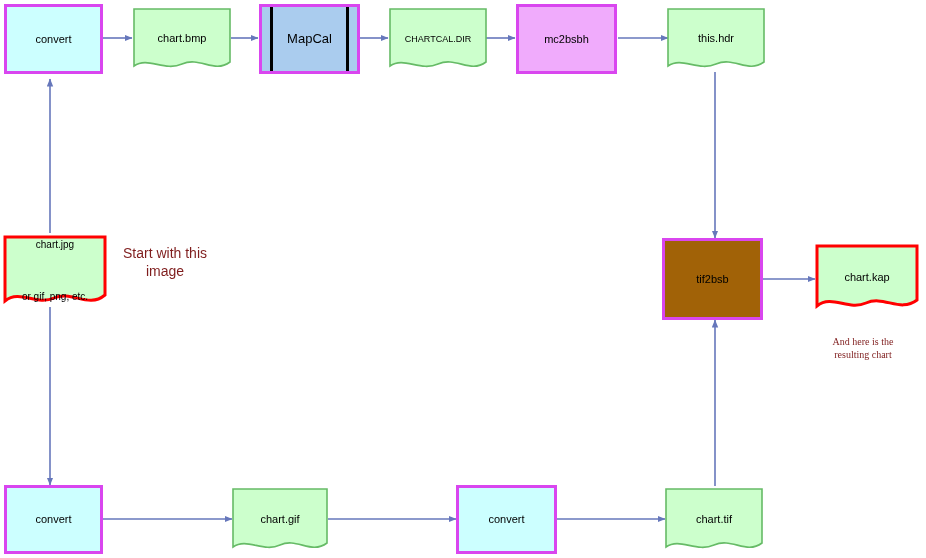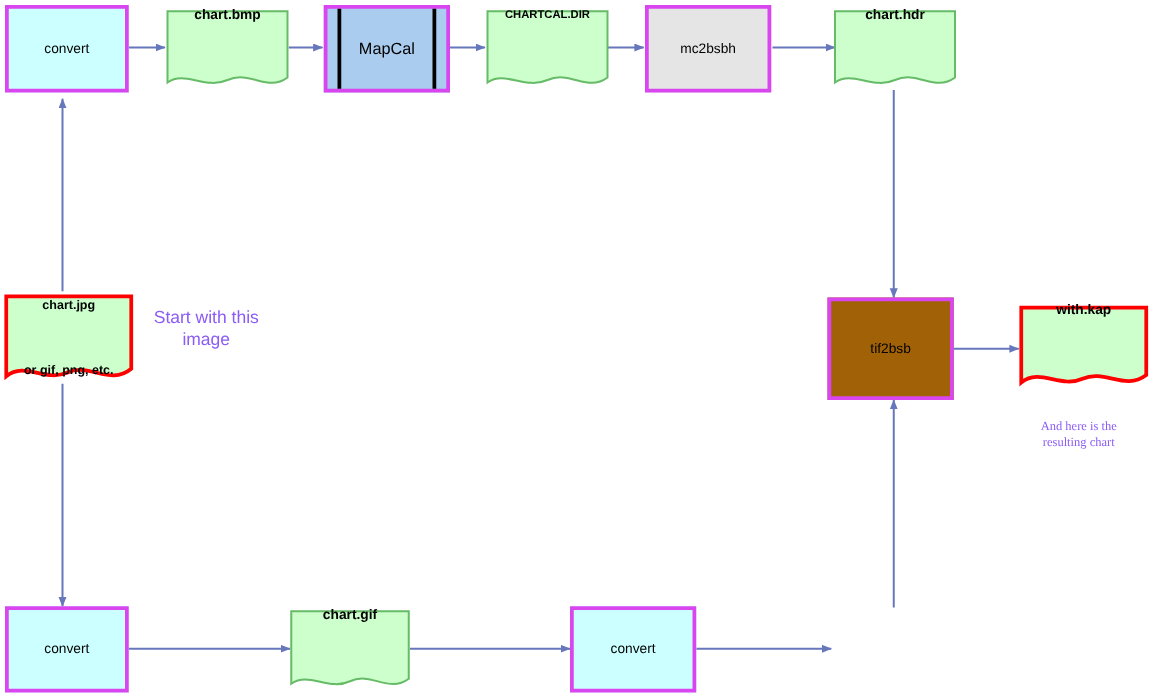--- a/index.html
+++ b/index.html
@@ -46,30 +46,30 @@
     left: 0;
     top: 0;
   }
   .doc-label {
     position: absolute;
     left: 0;
     top: 0;
     width: 100%;
     height: 100%;
     display: flex;
+    align-items: center;
     justify-content: center;
     text-align: center;
     line-height: 1.2;
     color: #000000;
-    font-weight: bold;
   }
   .note {
     position: absolute;
     text-align: center;
-    color: #8b5cf6;
+    color: #7f1d1d;
     line-height: 1.25;
   }
   .mapcal-inner {
     position: absolute;
     box-sizing: border-box;
   }
 </style>
 </head>
 <body>
 
@@ -132,30 +132,30 @@
 
   <div class="doc-wrap" style="left:388px; top:6px; width:100px; height:66px;">
     <svg width="100" height="66" viewBox="0 0 100 66">
       <path d="M2,3 L98,3 L98,56 C82,68 68,50 50,58 C32,66 16,50 2,60 Z" fill="#ccffcc" stroke="#66bb66" stroke-width="1.6"></path>
     </svg>
     <div class="doc-label" style="font-size:9px;">
       <span>CHARTCAL.DIR</span>
     </div>
   </div>
 
-  <div class="node rect" style="left:516px; top:4px; width:101px; height:70px; background:#e5e5e5; font-size:11px;">
+  <div class="node rect" style="left:516px; top:4px; width:101px; height:70px; background:#f0abfc; font-size:11px;">
     <span>mc2bsbh</span>
   </div>
 
   <div class="doc-wrap" style="left:666px; top:6px; width:100px; height:66px;">
     <svg width="100" height="66" viewBox="0 0 100 66">
       <path d="M2,3 L98,3 L98,56 C82,68 68,50 50,58 C32,66 16,50 2,60 Z" fill="#ccffcc" stroke="#66bb66" stroke-width="1.6"></path>
     </svg>
     <div class="doc-label" style="font-size:11px;">
-      <span>chart.hdr</span>
+      <span>this.hdr</span>
     </div>
   </div>
 
   <div class="doc-wrap" style="left:2px; top:233px; width:106px; height:76px;">
     <svg width="106" height="76" viewBox="0 0 106 76">
       <path d="M3,4 L103,4 L103,62 C86,76 70,57 52,65 C34,73 18,56 3,68 Z" fill="#ccffcc" stroke="#ff0000" stroke-width="3"></path>
     </svg>
     <div class="doc-label" style="font-size:10px; flex-direction:column; padding-bottom:8px;gap:40px;">
       <span>chart.jpg</span>
       <span>or gif, png, etc.</span>
@@ -169,21 +169,21 @@
 
   <div class="node rect" style="left:662px; top:238px; width:101px; height:82px; background:#a16207; font-size:11px;">
     <span>tif2bsb</span>
   </div>
 
   <div class="doc-wrap" style="left:814px; top:242px; width:106px; height:72px;">
     <svg width="106" height="72" viewBox="0 0 106 72">
       <path d="M3,4 L103,4 L103,58 C86,71 70,53 52,61 C34,69 18,52 3,64 Z" fill="#ccffcc" stroke="#ff0000" stroke-width="3"></path>
     </svg>
     <div class="doc-label" style="font-size:11px; padding-bottom:6px;">
-      <span>with.kap</span>
+      <span>chart.kap</span>
     </div>
   </div>
 
   <div class="note" style="left:800px; top:336px; width:126px; font-size:10px;font-family:Liberation Serif, serif;">
     <span>And here is the</span><br>
     <span>resulting chart</span>
   </div>
 
   <div class="node rect" style="left:4px; top:485px; width:99px; height:69px; background:#ccffff; font-size:11px;">
     <span>convert</span>
@@ -195,14 +195,22 @@
     </svg>
     <div class="doc-label" style="font-size:11px;">
       <span>chart.gif</span>
     </div>
   </div>
 
   <div class="node rect" style="left:456px; top:485px; width:101px; height:69px; background:#ccffff; font-size:11px;">
     <span>convert</span>
   </div>
 
+  <div class="doc-wrap" style="left:664px; top:486px; width:100px; height:68px;">
+    <svg width="100" height="68" viewBox="0 0 100 68">
+      <path d="M2,3 L98,3 L98,57 C82,69 68,51 50,59 C32,67 16,51 2,61 Z" fill="#ccffcc" stroke="#66bb66" stroke-width="1.6"></path>
+    </svg>
+    <div class="doc-label" style="font-size:11px;">
+      <span>chart.tif</span>
+    </div>
+  </div>
 
 </div>
 
 </body></html>

